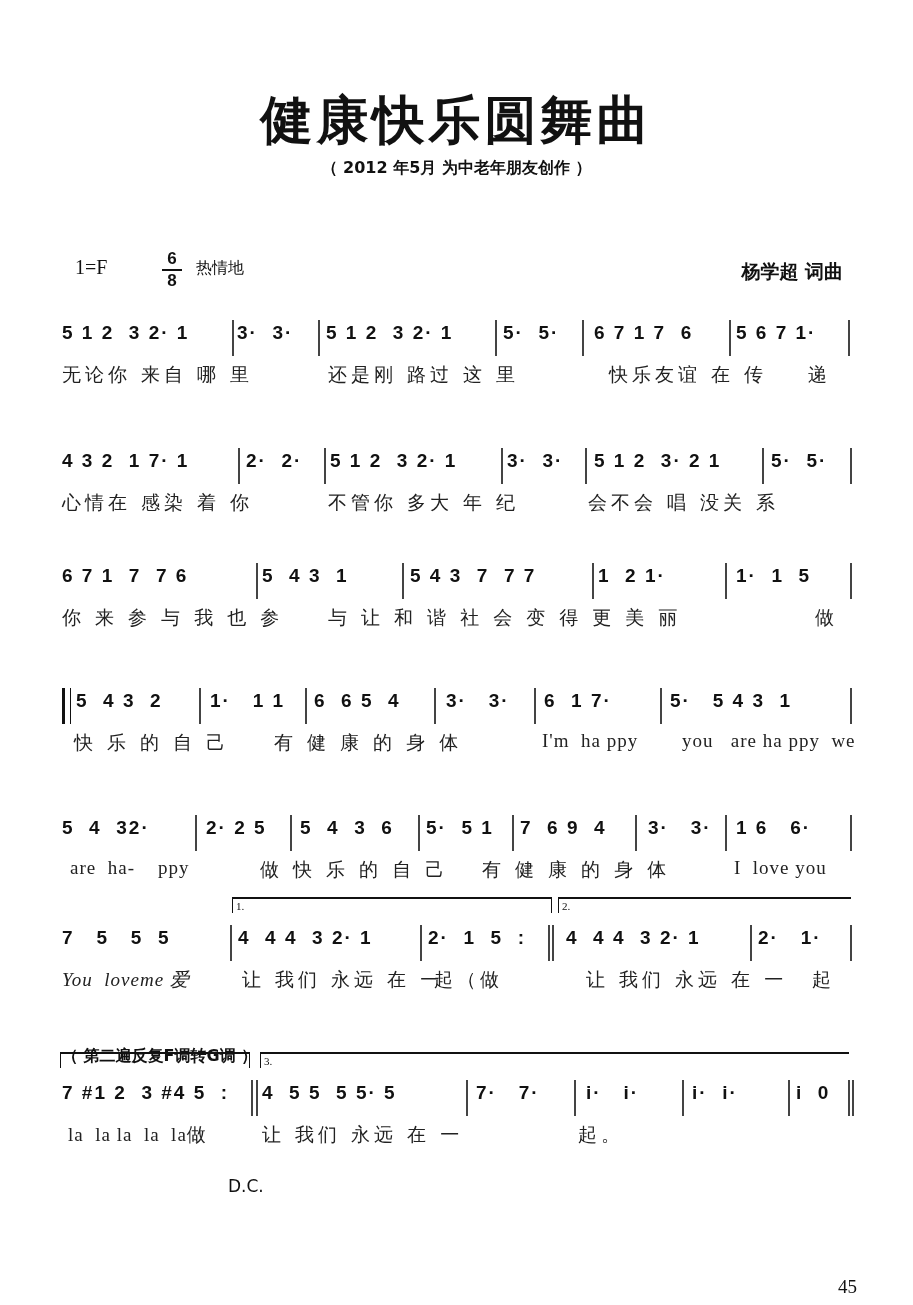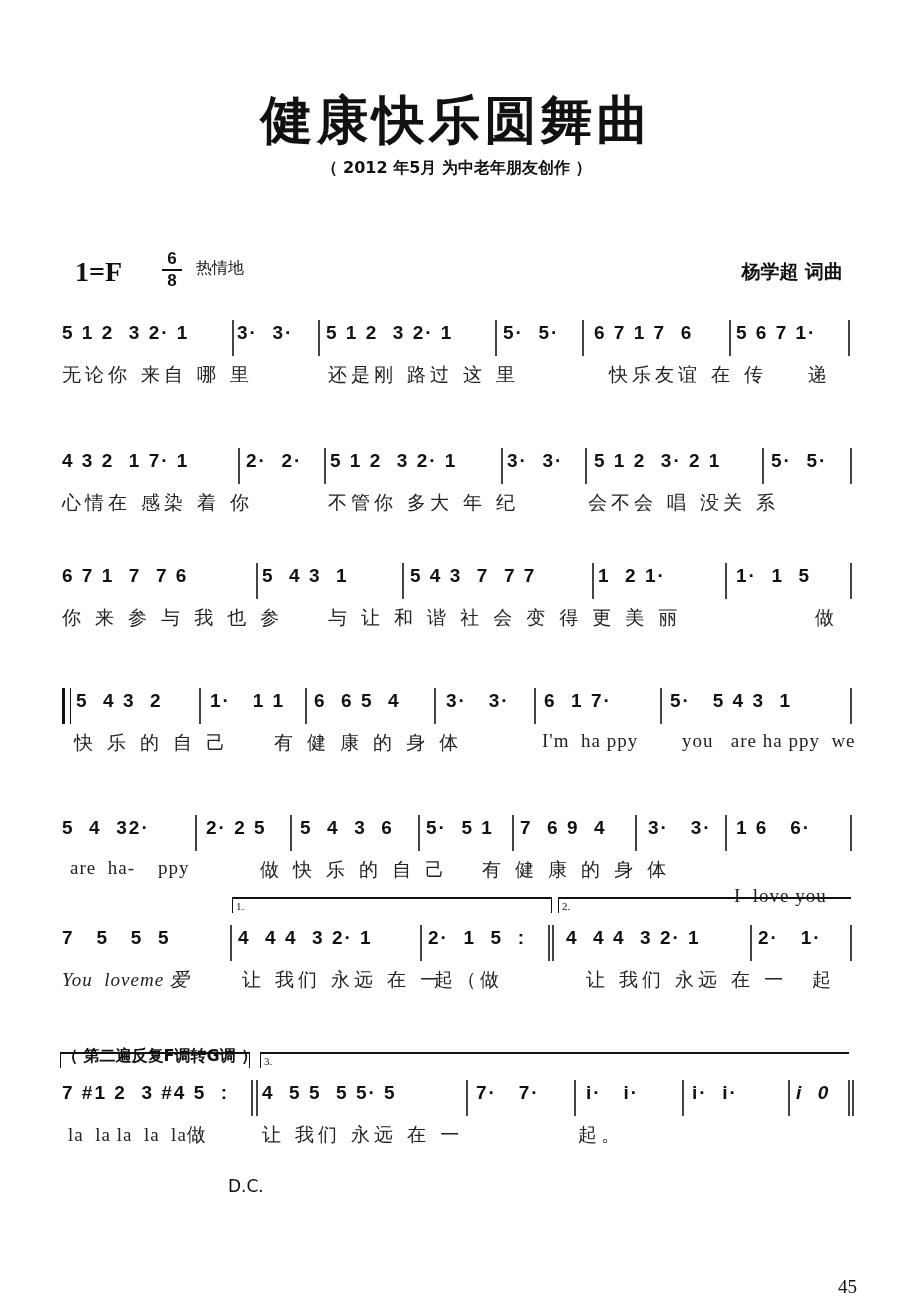--- a/index.html
+++ b/index.html
@@ -1,19 +1,19 @@
 <!DOCTYPE html>
 <html><head>
 <meta charset="utf-8">
 <style>
   html,body{margin:0;padding:0;background:#ffffff;}
   body{width:913px;height:1305px;position:relative;overflow:hidden;color:#111;font-family:"DejaVu Sans","Liberation Sans",sans-serif;}
   .title{position:absolute;left:0;width:913px;top:86px;text-align:center;font-size:52px;font-weight:bold;letter-spacing:4px;}
   .subtitle{position:absolute;left:0;width:913px;top:158px;text-align:center;font-size:16px;font-weight:bold;}
-  .key{position:absolute;left:75px;top:256px;font-family:"Liberation Serif",serif;font-size:28px;font-weight:bold;}
+  .key{position:absolute;left:75px;top:256px;font-family:"Liberation Serif",serif;font-size:20px;font-weight:normal;}
   .timesig{position:absolute;left:162px;top:250px;width:20px;text-align:center;font-weight:bold;font-size:17px;line-height:18px;font-family:"Liberation Sans",sans-serif;}
   .timesig .bar{display:block;border-top:2px solid #111;margin:1px 0;}
   .tempo{position:absolute;left:196px;top:258px;font-size:16px;}
   .composer{position:absolute;right:70px;top:259px;font-size:19px;font-weight:bold;}
   .line{position:absolute;left:62px;width:790px;height:110px;}
   .barline{position:absolute;top:20px;width:2px;height:36px;background:#222;}
   .barline.thin{width:1.5px;background:#444;}
   .measure{position:absolute;top:22px;white-space:pre;font-family:"Liberation Sans",sans-serif;font-weight:bold;font-size:19px;letter-spacing:2px;}
   .lyric-seg{position:absolute;top:62px;white-space:pre;font-size:19px;letter-spacing:4px;color:#222;}
   .lyric-seg.en{font-family:"Liberation Serif",serif;letter-spacing:1px;}
@@ -119,21 +119,21 @@
       <div class="barline thin" style="left: 133px;"></div>
       <div class="barline thin" style="left: 228px;"></div>
       <div class="barline thin" style="left: 356px;"></div>
       <div class="barline thin" style="left: 450px;"></div>
       <div class="barline thin" style="left: 573px;"></div>
       <div class="barline thin" style="left: 663px;"></div>
       <div class="barline thin" style="left: 788px;"></div>
       <div class="lyric-seg en" style="left: 8px;">are  ha-    ppy</div>
       <div class="lyric-seg" style="left: 198px;">做 快 乐 的 自 己</div>
       <div class="lyric-seg" style="left: 420px;">有 健 康 的 身 体</div>
-      <div class="lyric-seg en" style="left: 672px; margin-top: 28px;">I  love you</div>
+      <div class="lyric-seg en" style="left: 672px;">I  love you</div>
     </div>
     <div class="line" style="top: 905px;">
       <div class="volta close" style="left: 170px; width: 318px; top: -8px;">
         <span>1.</span>
       </div>
       <div class="volta" style="left: 496px; width: 292px; top: -8px;">
         <span>2.</span>
       </div>
       <div class="measure" style="left: 0px;">7   5   5  5</div>
       <div class="measure" style="left: 176px;">4  4 4  3 2· 1</div>
@@ -157,21 +157,21 @@
         <span></span>
       </div>
       <div class="volta" style="left: 198px; width: 588px; top: -8px;">
         <span>3.</span>
       </div>
       <div class="measure" style="left: 0px;">7 #1 2  3 #4 5  :</div>
       <div class="measure" style="left: 200px;">4  5 5  5 5· 5</div>
       <div class="measure" style="left: 414px;">7·   7·</div>
       <div class="measure" style="left: 524px;">i·   i·</div>
       <div class="measure" style="left: 630px;">i·  i·</div>
-      <div class="measure" style="left: 734px; font-style: italic;">i  0</div>
+      <div class="measure" style="left: 734px;">i  0</div>
       <div class="barline thin" style="left: 189px;"></div>
       <div class="barline thin" style="left: 194px;"></div>
       <div class="barline thin" style="left: 404px;"></div>
       <div class="barline thin" style="left: 512px;"></div>
       <div class="barline thin" style="left: 620px;"></div>
       <div class="barline thin" style="left: 726px;"></div>
       <div class="barline thin" style="left: 786px;"></div>
       <div class="barline thin" style="left: 790px;"></div>
       <div class="lyric-seg en" style="left: 6px;">la  la la  la  la做</div>
       <div class="lyric-seg" style="left: 200px;">让 我们 永远 在 一</div>

